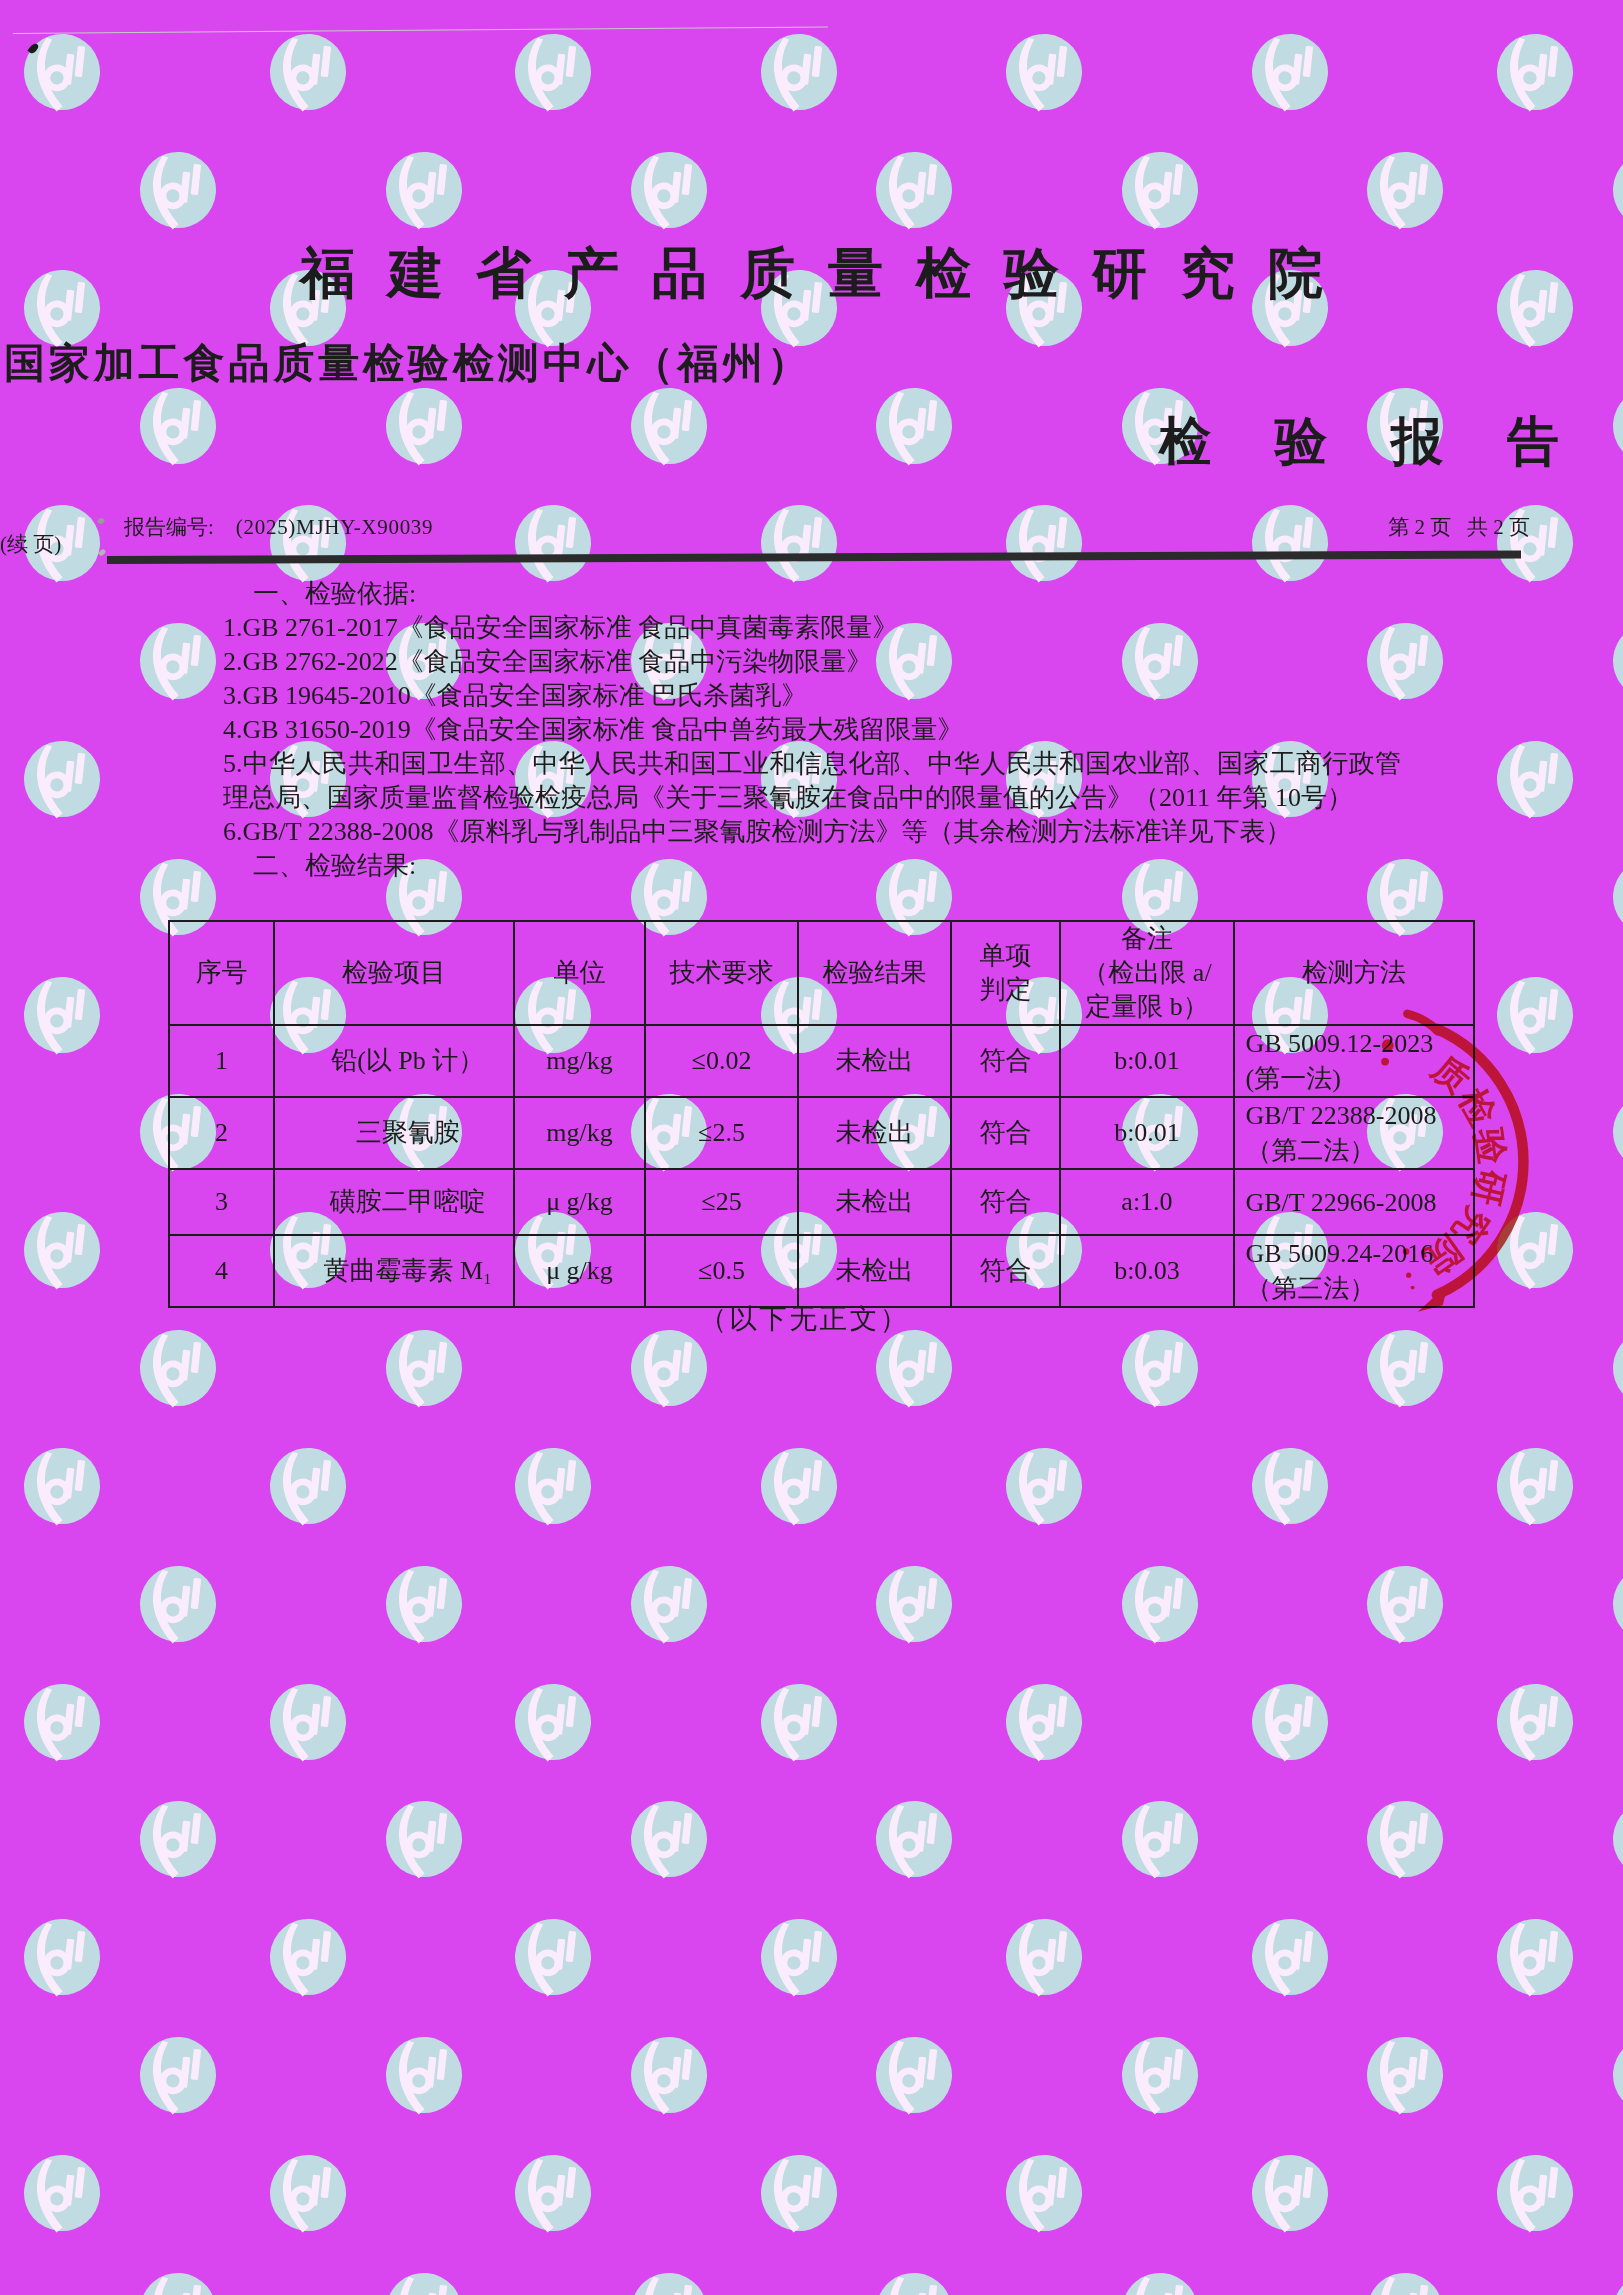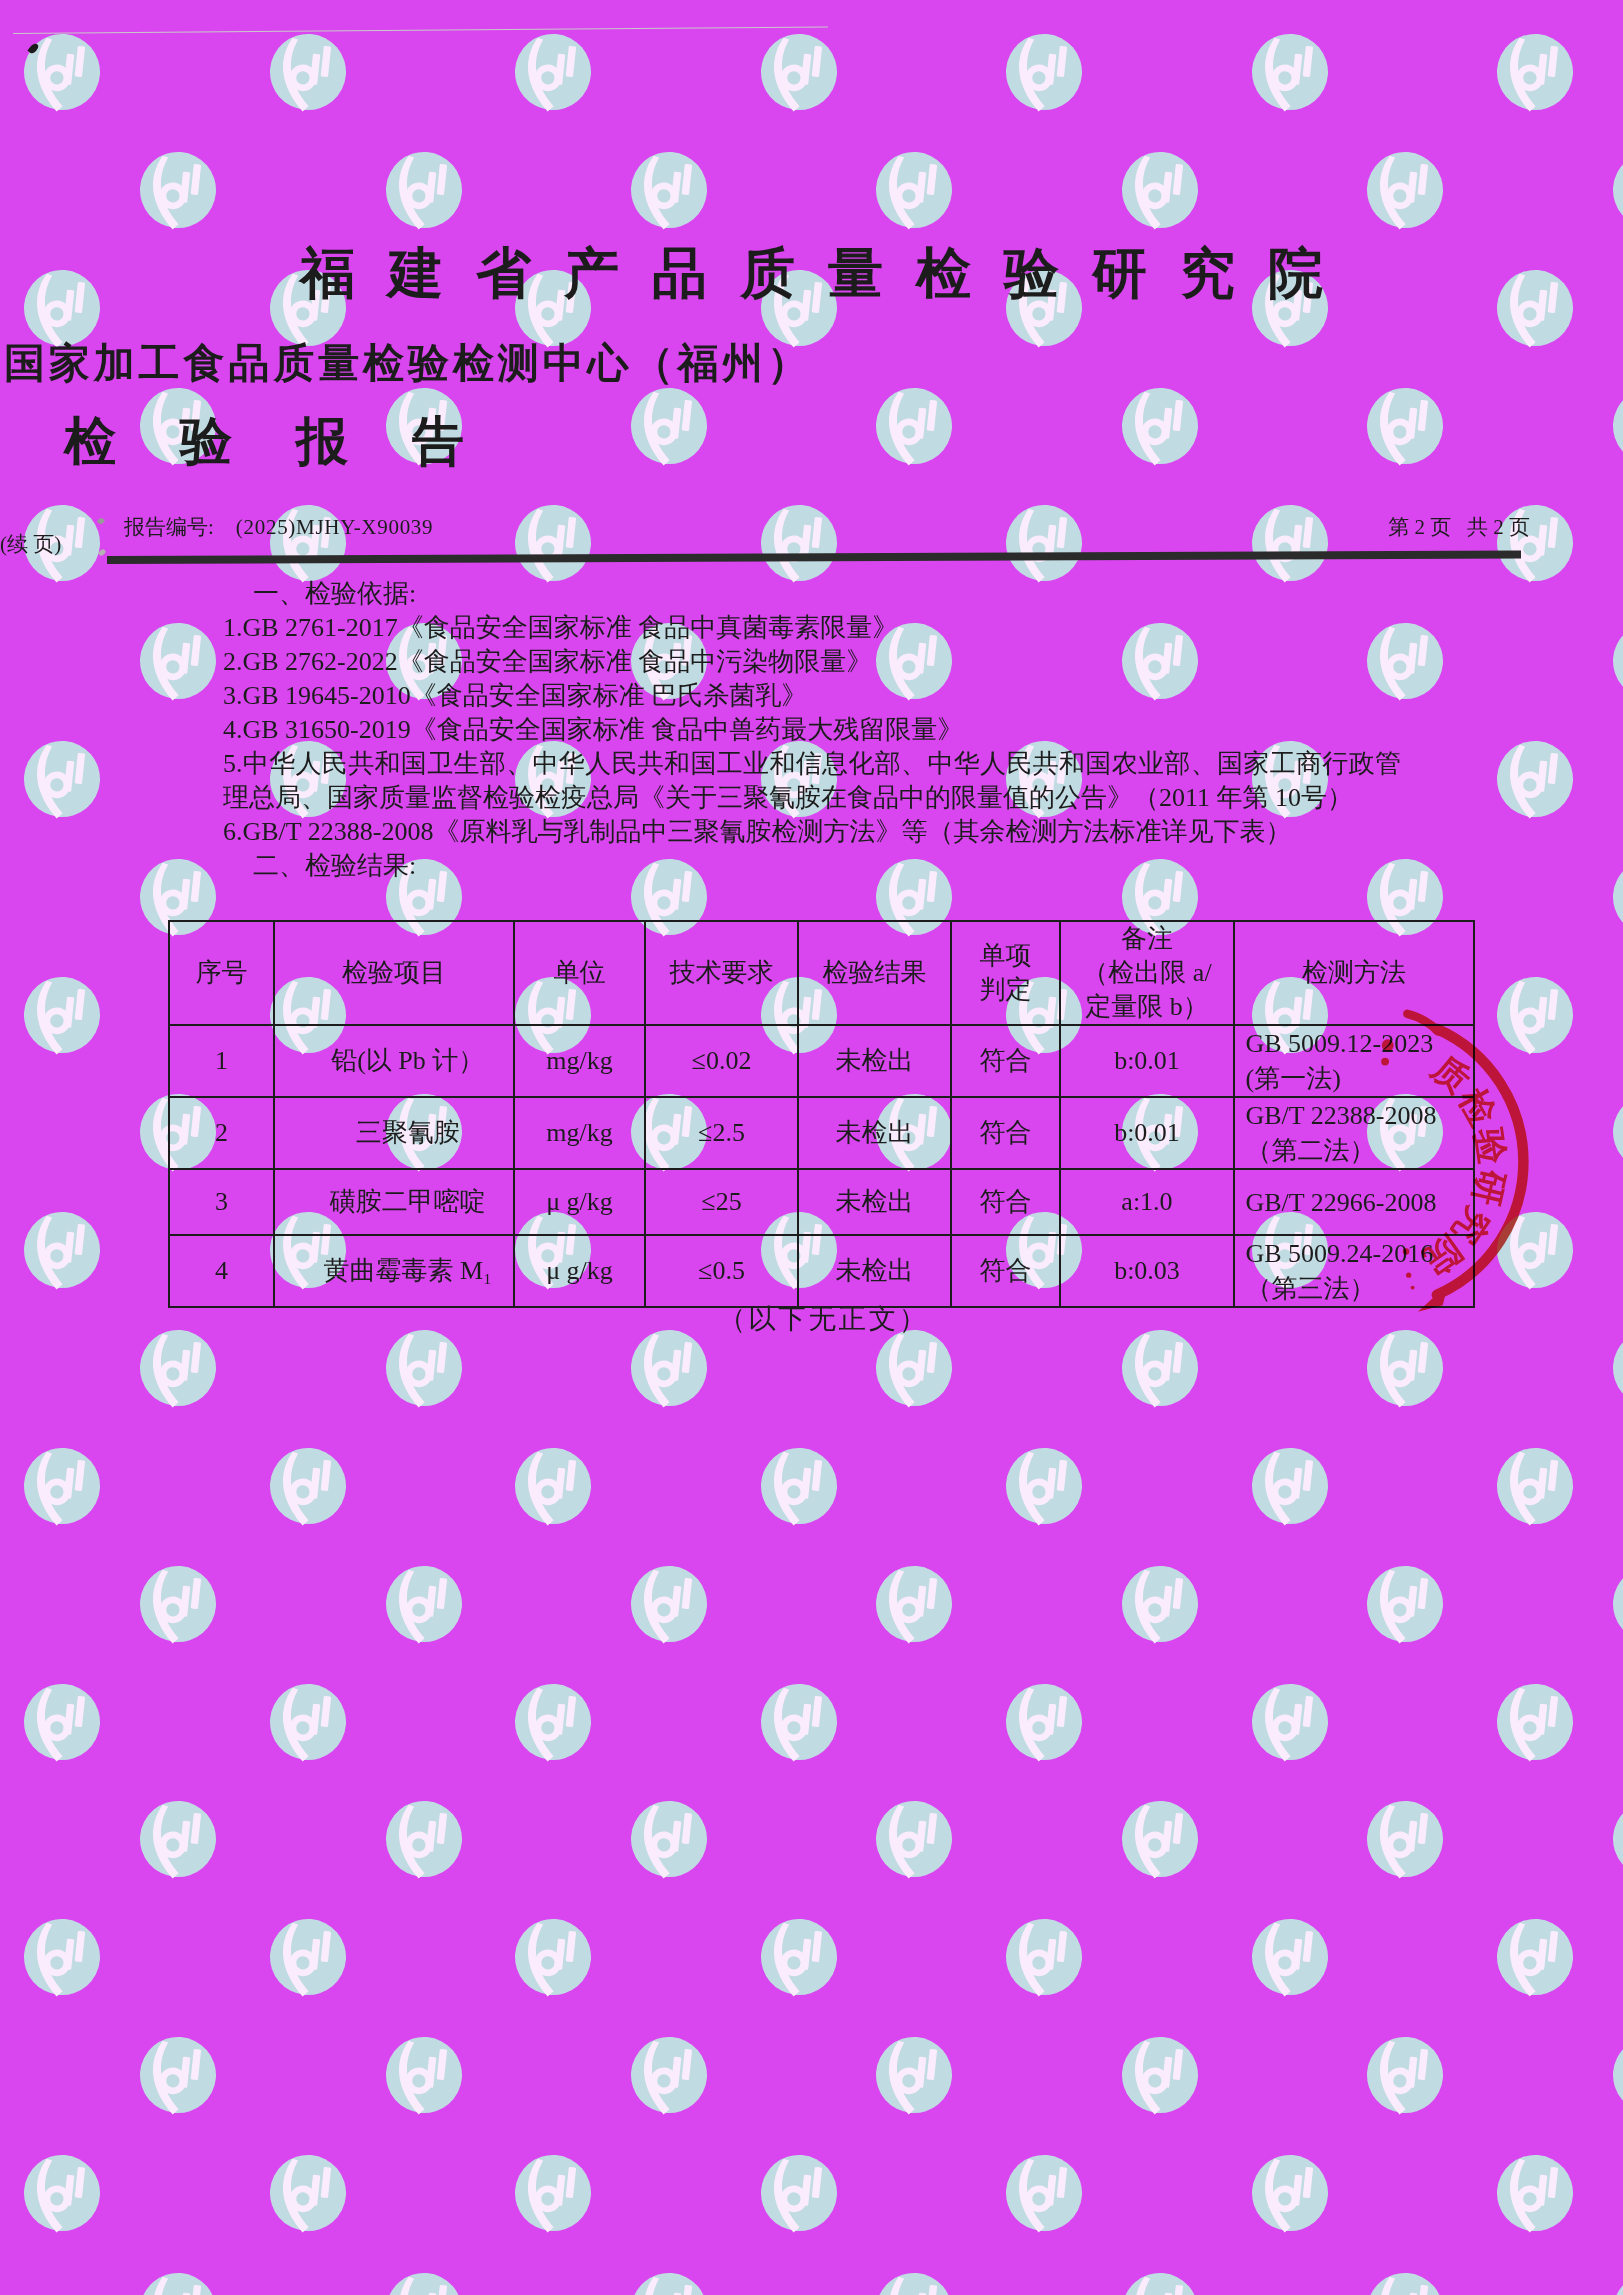--- a/index.html
+++ b/index.html
@@ -20,21 +20,21 @@
   .speck2{position:absolute;left:98px;top:518px;width:5.9px;height:5.9px;background:#9a9a9a;
     border-radius:60% 20% 60% 20%;transform:rotate(30deg);z-index:1;}
   .speck3{position:absolute;left:100px;top:549px;width:4.6px;height:6.5px;background:#b5b5b5;
     border-radius:50% 50% 60% 10%;transform:rotate(45deg);z-index:1;}
   
   .content{position:absolute;inset:0;z-index:2;}
   .title1{position:absolute;top:246px;left:0;width:100%;text-align:center;
     font-size:55px;font-weight:700;letter-spacing:33px;text-indent:33px;line-height:1;}
   .title2{position:absolute;top:343px;left:0;width:100%;
     font-size:41px;font-weight:700;letter-spacing:3.9px;text-indent:3.9px;line-height:1;}
-  .title3{position:absolute;top:416px;left:0;width:100%;text-align:left;
+  .title3{position:absolute;top:416px;left:0;width:100%;text-align:right;
     font-size:52px;font-weight:700;letter-spacing:64px;text-indent:64px;line-height:1;}
   .meta-row{position:absolute;top:509px;left:0;width:100%;height:37px;font-size:21px;line-height:37px;}
   .meta-left{position:absolute;left:124px;top:0;white-space:nowrap;}
   .meta-no{margin-left:22px;letter-spacing:0.7px;}
   .meta-center{position:absolute;left:0;width:100%;text-align:left;top:17px;}
   .meta-right{position:absolute;right:93px;top:0;white-space:pre;}
   .rule{position:absolute;left:107px;top:556px;width:1414px;height:7.9px;background:#2b2b2b;
     transform:rotate(-0.22deg);transform-origin:left center;}
   .basis{position:absolute;left:223px;top:577px;width:1178px;
     font-size:26px;line-height:34px;text-align:justify;}
@@ -44,21 +44,21 @@
     border-collapse:collapse;table-layout:fixed;font-size:26px;background:transparent;}
   .results-table th,.results-table td{
     border:2px solid #1c1c1c;text-align:center;vertical-align:middle;
     white-space:pre-line;line-height:34px;padding:0;font-weight:400;background:transparent;}
   .results-table{border:2.6px solid #161616;}
   .results-table thead tr{height:103px;}
   .results-table tbody tr{height:66px;}
   .results-table thead th{border-bottom-width:2.6px;}
   .col-item{text-align:center;padding-left:27.5px !important;margin-top:32px;}
   .col-method{text-align:left !important;padding-left:10.5px !important;line-height:35px !important;}
-  .end-note{position:absolute;left:171px;top:1301px;width:1305px;text-align:center;
+  .end-note{position:absolute;left:152px;top:1301px;width:1305px;text-align:center;
     font-size:27.5px;letter-spacing:2.6px;}
   
   .stamp{position:absolute;left:1296px;top:962px;width:321px;height:380px;z-index:3;
     mix-blend-mode:multiply;opacity:.93;}
   .stamp text{font-family:"Liberation Serif","DejaVu Serif",serif;font-weight:700;}
   .hidden-defs{position:absolute;width:0;height:0;overflow:hidden;}
 </style>
 </head>
 <body>
 

